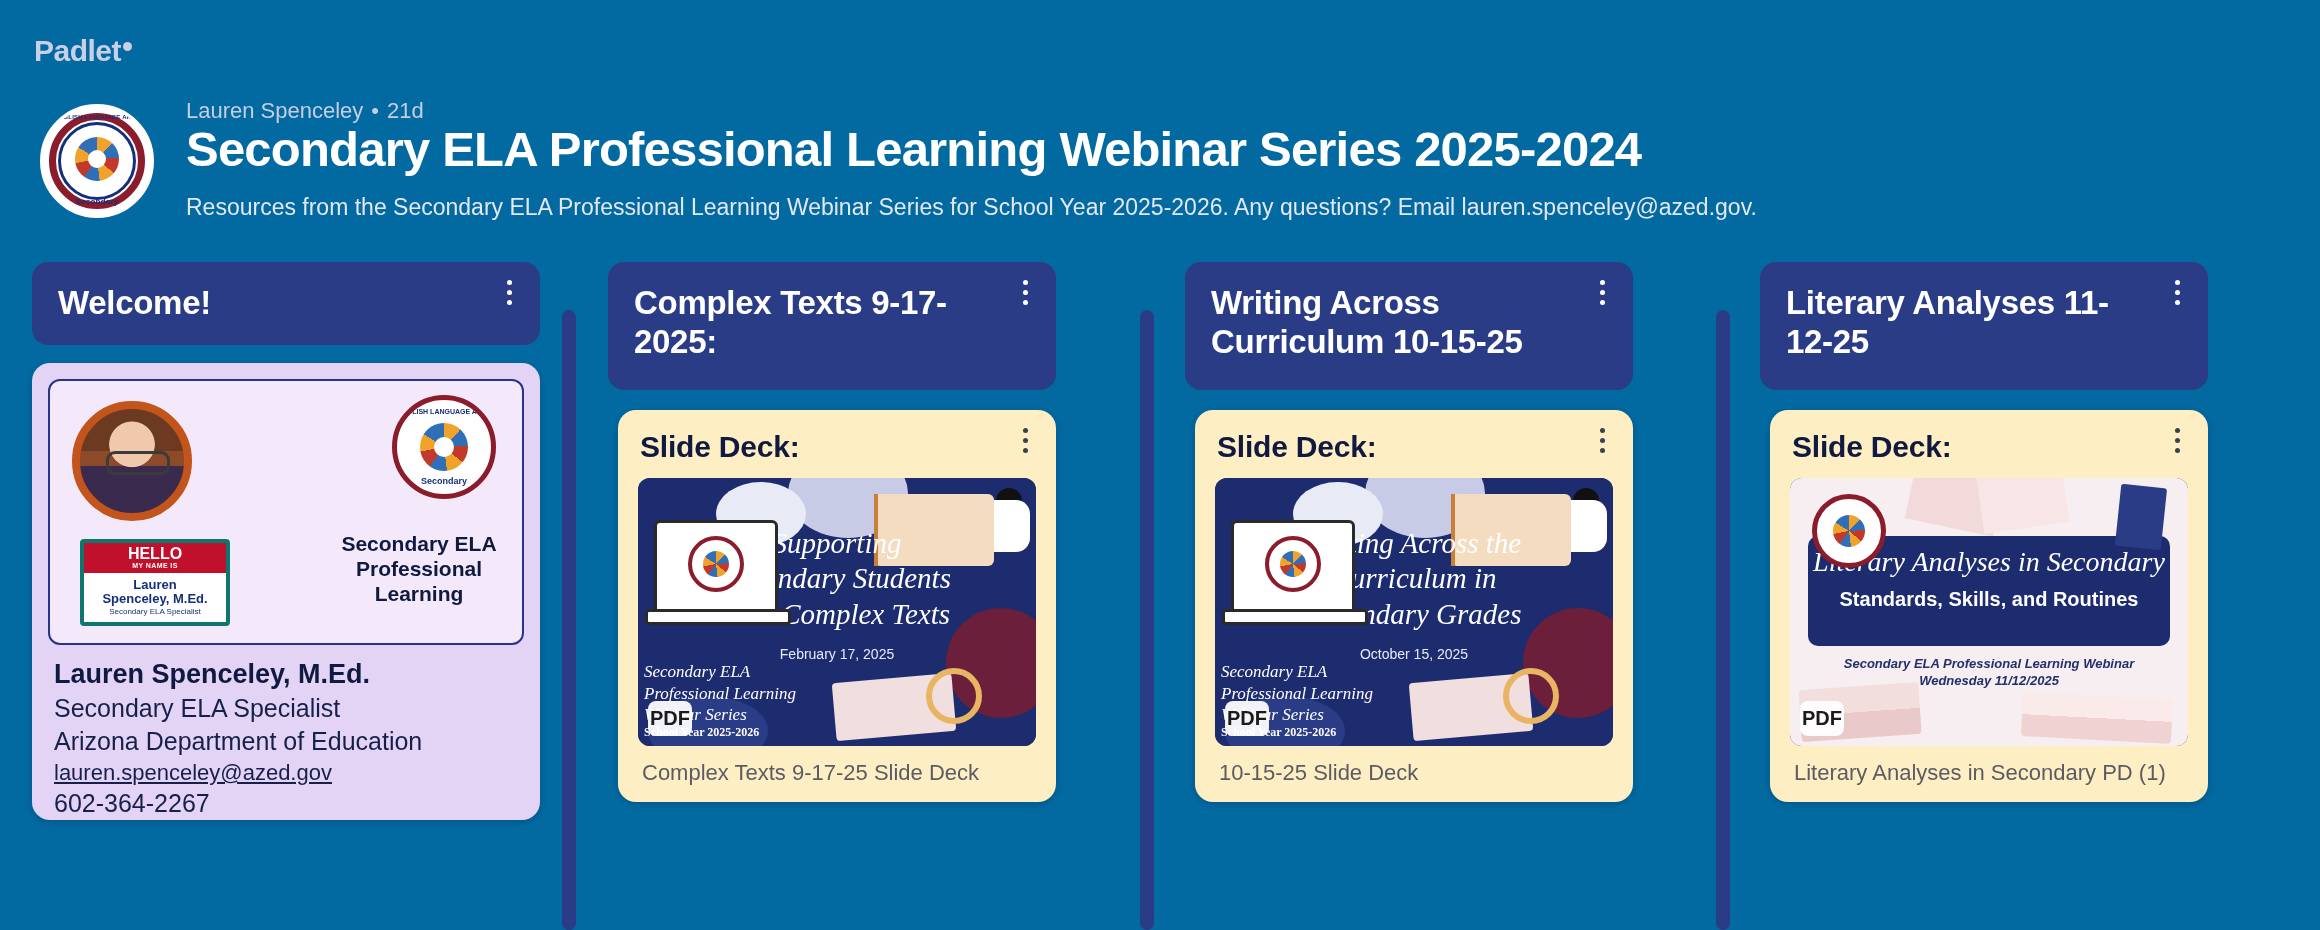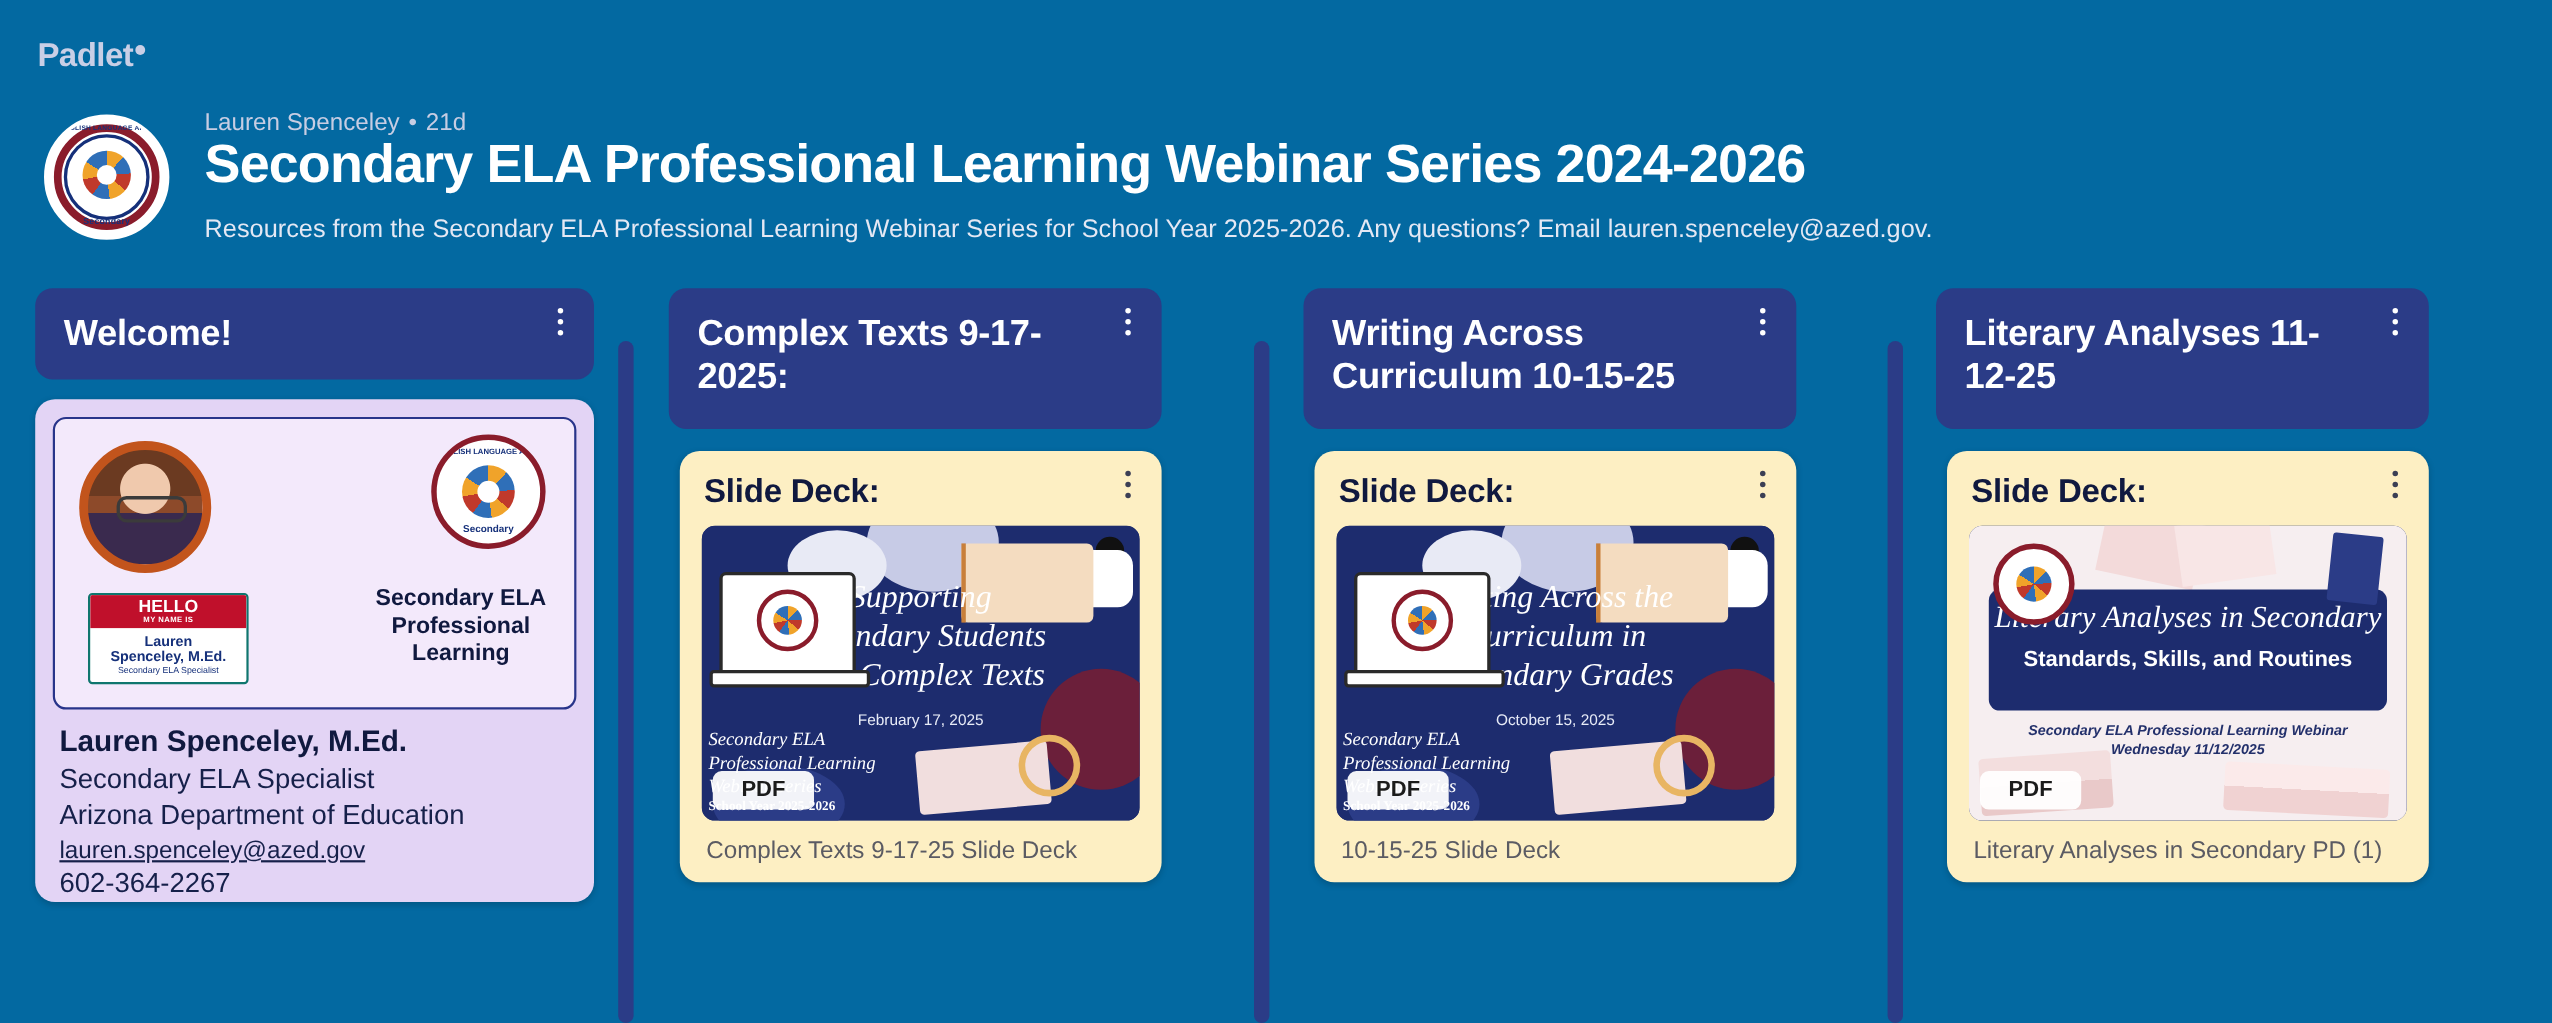--- a/index.html
+++ b/index.html
@@ -284,21 +284,21 @@
   }
   .pi-seal .t{top:8px;}
   .pi-seal .b{bottom:8px;font-size:9px;}
   .hello-badge {
     position: absolute;
     left: 30px; top: 158px;
     width: 142px;
     background: #fff;
     border-radius: 4px;
     overflow: hidden;
-    border: 2px solid #0f766e;
+    border: 4px solid #0f766e;
   }
   .hello-badge .hb-top {
     background: #c0102b;
     color: #fff;
     text-align: center;
     padding: 3px 0 4px 0;
   }
   .hb-hello { font-size: 16px; font-weight: 700; line-height: 1; }
   .hb-sub { font-size: 7px; font-weight: 700; letter-spacing: .4px; }
   .hb-name { font-size: 13px; font-weight: 700; color: #15307a; text-align: center; padding-top: 5px; line-height: 1.1;}
@@ -405,21 +405,21 @@
   }
   .deck-sidetext .small { font-size: 12px; font-style: normal; font-weight: 700;}
   .pdf-chip {
     position: absolute;
     left: 10px; bottom: 10px;
     background: rgba(255,255,255,0.94);
     color: #1b1b1b;
     font-size: 20px;
     font-weight: 700;
     border-radius: 8px;
-    padding: 6px 26px;
+    padding: 6px 2px;
     z-index: 9;
   }
   .deck-caption {
     font-size: 22px;
     color: #5b5b63;
     padding: 14px 4px 16px 4px;
   }
 
   
   .deck-thumb.light .deck-bg { background: #f6eef0; }
@@ -478,21 +478,21 @@
         <div class="avatar-ring"></div>
         <div class="avatar-ring2"></div>
         <div class="avatar-burst"></div>
         <div class="avatar-top-text">ENGLISH LANGUAGE ARTS</div>
         <div class="avatar-bottom-text">Secondary</div>
       </div>
     </div>
     <div class="header-meta">
       <span>Lauren Spenceley</span><span class="sep">•</span><span>21d</span>
     </div>
-    <div class="header-title">Secondary ELA Professional Learning Webinar Series 2024-2026</div>
+    <div class="header-title">Secondary ELA Professional Learning Webinar Series 2025-2024</div>
     <div class="header-desc">Resources from the Secondary ELA Professional Learning Webinar Series for School Year 2025-2026. Any questions? Email lauren.spenceley@azed.gov.</div>
   </div>
 
   <div class="columns">
 
     <div class="column col-0">
       <div class="col-header">
         <div class="col-title">Welcome!</div>
         <div class="kebab">
             <i></i>

